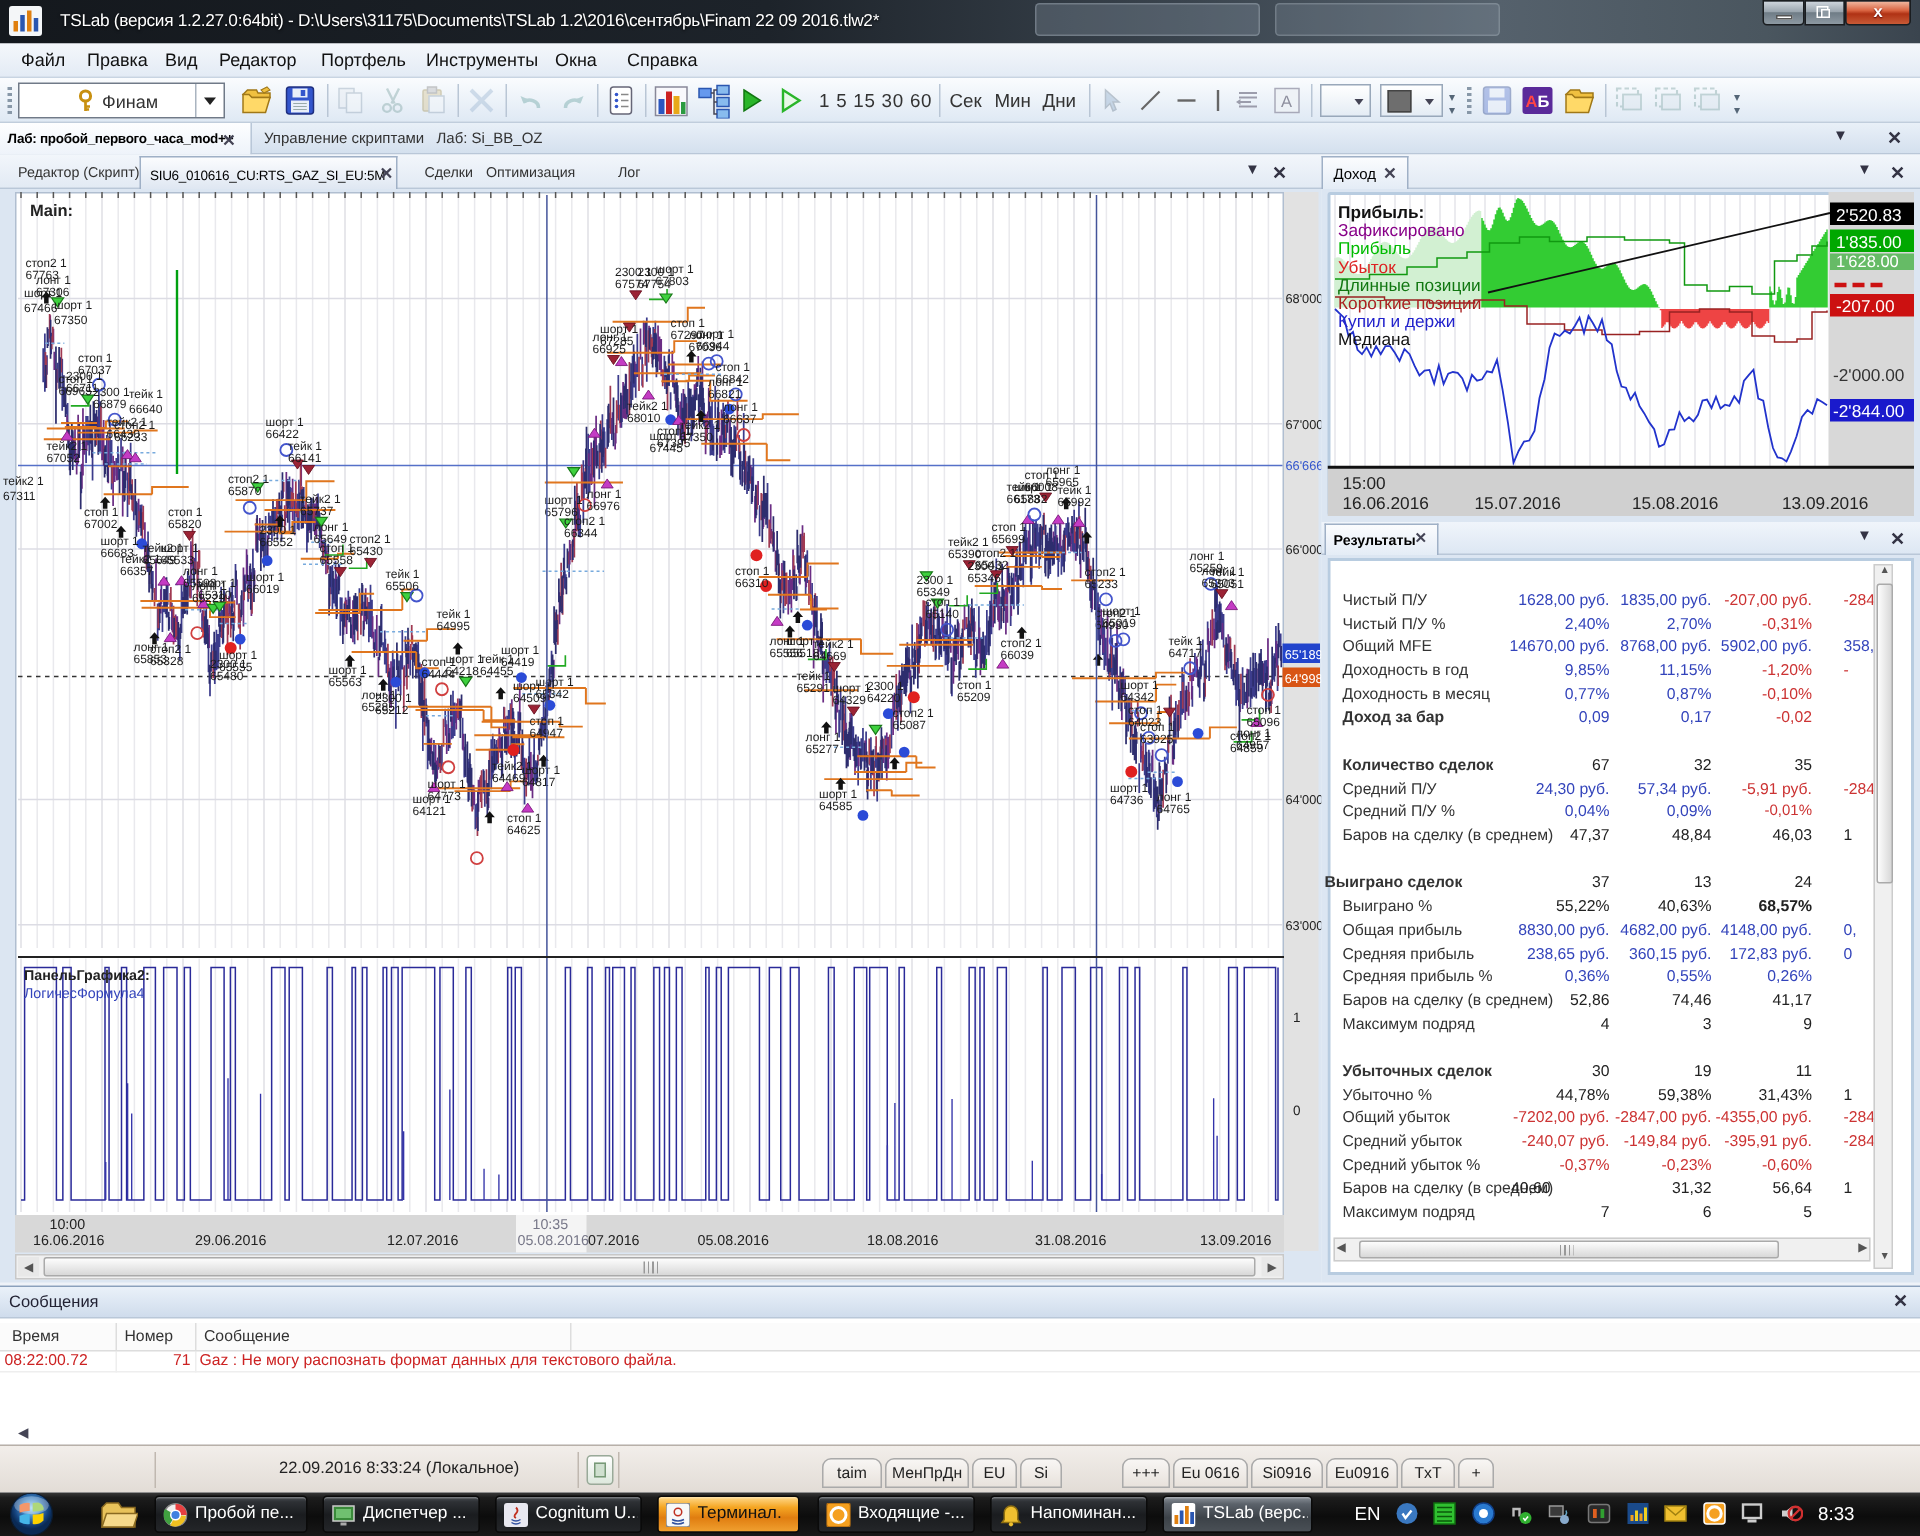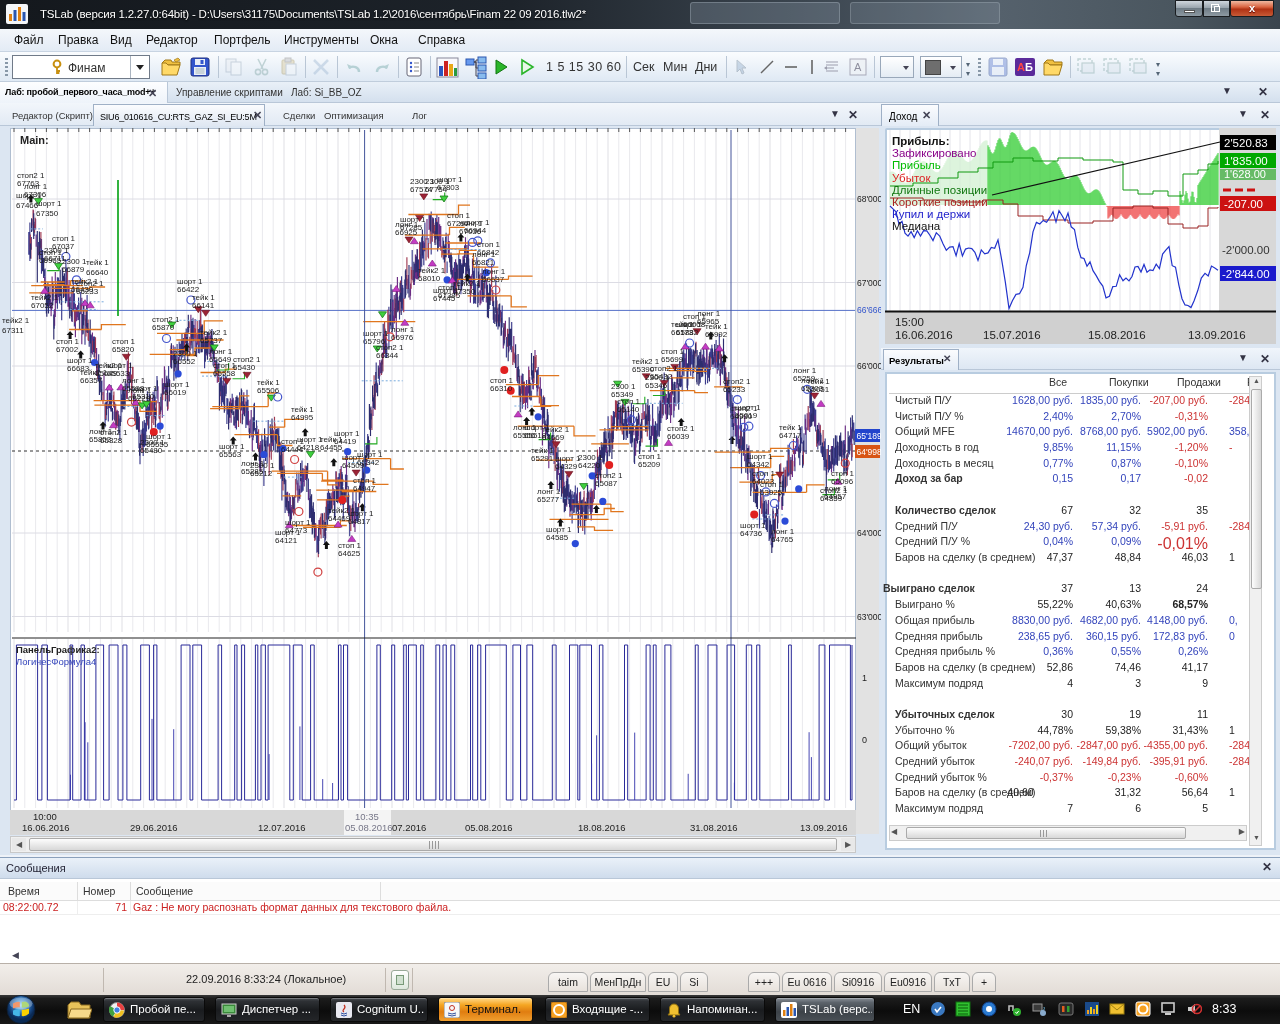--- a/index.html
+++ b/index.html
@@ -850,26 +850,20 @@
   </div>
 <div class="abs" style="left:881px;top:348px;width:399px;height:507px;background:#dce6f2;">
     <div class="abs" style="left:0;top:0;width:399px;height:22px;background:linear-gradient(180deg,#f0f5fb,#dde7f3);border-bottom:1px solid #b9c7d8;">
       <div class="abs" style="left:2px;top:1px;width:76px;height:21px;background:linear-gradient(180deg,#fbfcfe,#e4ecf6);border:1px solid #9fb0c6;border-bottom:none;font-size:9.5px;font-weight:bold;padding:5px 0 0 5px;">Результаты</div>
       <div class="abs" style="left:62px;top:5px;color:#445;font-size:10px;font-weight:bold;">✕</div>
       <span class="abs" style="left:1238px;top:5px;"></span>
       <span class="abs" style="left:357px;top:4px;color:#334;font-size:10px;">▼</span>
       <span class="abs" style="left:379px;top:4px;color:#334;font-size:12px;font-weight:bold;">✕</span>
     </div>
     <div class="abs" style="left:4px;top:24px;width:391px;height:478px;background:#fff;border:2px solid #b8cce0;"></div>
-    <div class="abs" style="left:8px;top:28px;width:370px;height:18px;border-bottom:1px solid #ccc;font-size:10.5px;color:#333;">
-      <span class="abs" style="left:160px;">Все</span>
-      <span class="abs" style="left:220px;">Покупки</span>
-      <span class="abs" style="left:288px;">Продажи</span>
-      <span class="abs" style="left:358px;">Ры</span>
-    </div>
     <div class="abs" style="left:14px;top:46px;font-size:10.5px;color:#333;font-weight:normal;white-space:nowrap;">Чистый П/У</div>
     <div class="abs" style="left:87px;top:46px;width:105px;font-size:10.5px;color:#3344bb;text-align:right;">1628,00 руб.</div>
     <div class="abs" style="left:155px;top:46px;width:105px;font-size:10.5px;color:#3344bb;text-align:right;">1835,00 руб.</div>
     <div class="abs" style="left:222px;top:46px;width:105px;font-size:10.5px;color:#cc3333;text-align:right;">-207,00 руб.</div>
     <div class="abs" style="left:348px;top:46px;font-size:10.5px;color:#cc3333;">-2844,</div>
     <div class="abs" style="left:14px;top:62px;font-size:10.5px;color:#333;font-weight:normal;white-space:nowrap;">Чистый П/У %</div>
     <div class="abs" style="left:87px;top:62px;width:105px;font-size:10.5px;color:#3344bb;text-align:right;">2,40%</div>
     <div class="abs" style="left:155px;top:62px;width:105px;font-size:10.5px;color:#3344bb;text-align:right;">2,70%</div>
     <div class="abs" style="left:222px;top:62px;width:105px;font-size:10.5px;color:#cc3333;text-align:right;">-0,31%</div>
     <div class="abs" style="left:14px;top:77px;font-size:10.5px;color:#333;font-weight:normal;white-space:nowrap;">Общий MFE</div>
@@ -880,36 +874,36 @@
     <div class="abs" style="left:14px;top:93px;font-size:10.5px;color:#333;font-weight:normal;white-space:nowrap;">Доходность в год</div>
     <div class="abs" style="left:87px;top:93px;width:105px;font-size:10.5px;color:#3344bb;text-align:right;">9,85%</div>
     <div class="abs" style="left:155px;top:93px;width:105px;font-size:10.5px;color:#3344bb;text-align:right;">11,15%</div>
     <div class="abs" style="left:222px;top:93px;width:105px;font-size:10.5px;color:#cc3333;text-align:right;">-1,20%</div>
     <div class="abs" style="left:348px;top:93px;font-size:10.5px;color:#cc3333;">-</div>
     <div class="abs" style="left:14px;top:109px;font-size:10.5px;color:#333;font-weight:normal;white-space:nowrap;">Доходность в месяц</div>
     <div class="abs" style="left:87px;top:109px;width:105px;font-size:10.5px;color:#3344bb;text-align:right;">0,77%</div>
     <div class="abs" style="left:155px;top:109px;width:105px;font-size:10.5px;color:#3344bb;text-align:right;">0,87%</div>
     <div class="abs" style="left:222px;top:109px;width:105px;font-size:10.5px;color:#cc3333;text-align:right;">-0,10%</div>
     <div class="abs" style="left:14px;top:124px;font-size:10.5px;color:#333;font-weight:bold;white-space:nowrap;">Доход за бар</div>
-    <div class="abs" style="left:87px;top:124px;width:105px;font-size:10.5px;color:#3344bb;text-align:right;">0,15</div>
+    <div class="abs" style="left:87px;top:124px;width:105px;font-size:10.5px;color:#3344bb;text-align:right;">0,09</div>
     <div class="abs" style="left:155px;top:124px;width:105px;font-size:10.5px;color:#3344bb;text-align:right;">0,17</div>
     <div class="abs" style="left:222px;top:124px;width:105px;font-size:10.5px;color:#cc3333;text-align:right;">-0,02</div>
     <div class="abs" style="left:14px;top:156px;font-size:10.5px;color:#333;font-weight:bold;white-space:nowrap;">Количество сделок</div>
     <div class="abs" style="left:87px;top:156px;width:105px;font-size:10.5px;color:#222;text-align:right;">67</div>
     <div class="abs" style="left:155px;top:156px;width:105px;font-size:10.5px;color:#222;text-align:right;">32</div>
     <div class="abs" style="left:222px;top:156px;width:105px;font-size:10.5px;color:#222;text-align:right;">35</div>
     <div class="abs" style="left:14px;top:172px;font-size:10.5px;color:#333;font-weight:normal;white-space:nowrap;">Средний П/У</div>
     <div class="abs" style="left:87px;top:172px;width:105px;font-size:10.5px;color:#3344bb;text-align:right;">24,30 руб.</div>
     <div class="abs" style="left:155px;top:172px;width:105px;font-size:10.5px;color:#3344bb;text-align:right;">57,34 руб.</div>
     <div class="abs" style="left:222px;top:172px;width:105px;font-size:10.5px;color:#cc3333;text-align:right;">-5,91 руб.</div>
     <div class="abs" style="left:348px;top:172px;font-size:10.5px;color:#cc3333;">-2844,</div>
     <div class="abs" style="left:14px;top:187px;font-size:10.5px;color:#333;font-weight:normal;white-space:nowrap;">Средний П/У %</div>
     <div class="abs" style="left:87px;top:187px;width:105px;font-size:10.5px;color:#3344bb;text-align:right;">0,04%</div>
     <div class="abs" style="left:155px;top:187px;width:105px;font-size:10.5px;color:#3344bb;text-align:right;">0,09%</div>
-    <div class="abs" style="left:222px;top:187px;width:105px;font-size:16px;color:#cc3333;text-align:right;">-0,01%</div>
+    <div class="abs" style="left:222px;top:187px;width:105px;font-size:10px;color:#cc3333;text-align:right;">-0,01%</div>
     <div class="abs" style="left:14px;top:203px;font-size:10.5px;color:#333;font-weight:normal;white-space:nowrap;">Баров на сделку (в среднем)</div>
     <div class="abs" style="left:87px;top:203px;width:105px;font-size:10.5px;color:#222;text-align:right;">47,37</div>
     <div class="abs" style="left:155px;top:203px;width:105px;font-size:10.5px;color:#222;text-align:right;">48,84</div>
     <div class="abs" style="left:222px;top:203px;width:105px;font-size:10.5px;color:#222;text-align:right;">46,03</div>
     <div class="abs" style="left:348px;top:203px;font-size:10.5px;color:#222;">1</div>
     <div class="abs" style="left:2px;top:234px;font-size:10.5px;color:#333;font-weight:bold;white-space:nowrap;">Выиграно сделок</div>
     <div class="abs" style="left:87px;top:234px;width:105px;font-size:10.5px;color:#222;text-align:right;">37</div>
     <div class="abs" style="left:155px;top:234px;width:105px;font-size:10.5px;color:#222;text-align:right;">13</div>
     <div class="abs" style="left:222px;top:234px;width:105px;font-size:10.5px;color:#222;text-align:right;">24</div>
     <div class="abs" style="left:14px;top:250px;font-size:10.5px;color:#333;font-weight:normal;white-space:nowrap;">Выиграно %</div>

